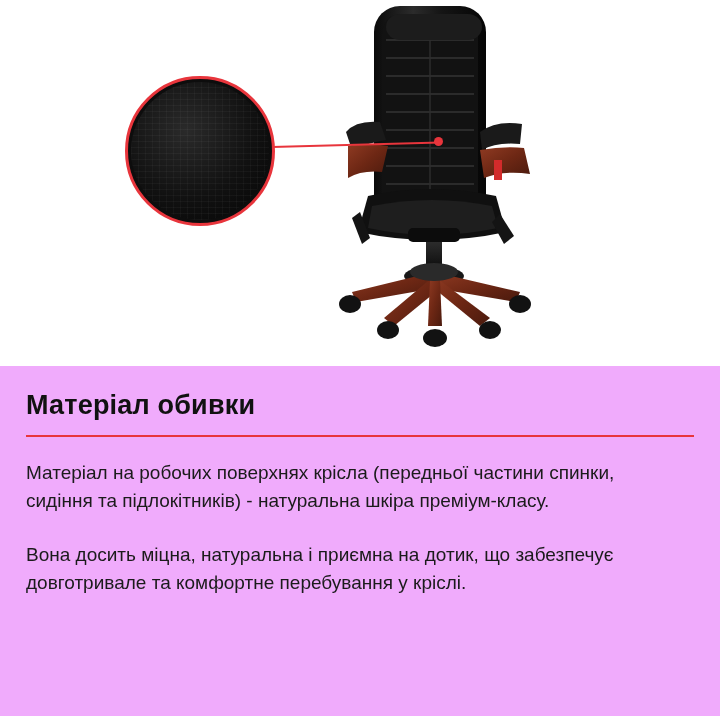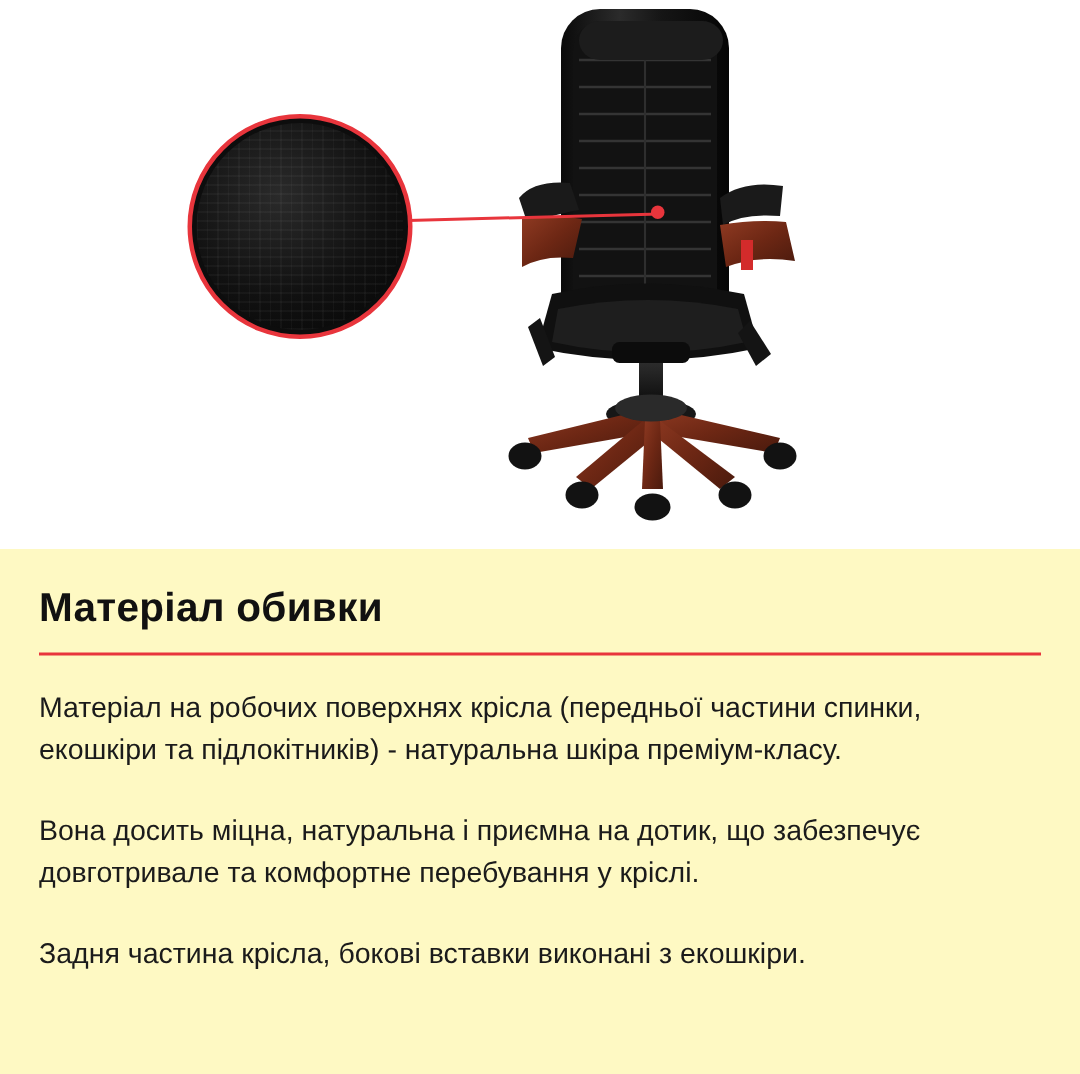--- a/index.html
+++ b/index.html
@@ -11,21 +11,21 @@
     width: 720px;
     height: 716px;
     font-family: "Liberation Sans", sans-serif;
     color: #1a1a1a;
     overflow: hidden;
   }
   .page {
     position: relative;
     width: 720px;
     height: 716px;
-    background: #fef9c3;
+    background: #f0abfc;
   }
 
   
   .hero {
     position: relative;
     width: 720px;
     height: 366px;
     background: #ffffff;
     overflow: hidden;
   }
@@ -193,18 +193,17 @@
     <div class="callout-line"></div>
     <div class="callout-dot"></div>
     <div class="callout-circle">
       <div class="callout-texture"></div>
     </div>
   </div>
 
   <div class="content">
     <h2 class="section-title">Матеріал обивки</h2>
     <div class="rule"></div>
-    <p class="para">Матеріал на робочих поверхнях крісла (передньої частини спинки, екошкіри та підлокітників) - натуральна шкіра преміум-класу.</p>
+    <p class="para">Матеріал на робочих поверхнях крісла (передньої частини спинки, сидіння та підлокітників) - натуральна шкіра преміум-класу.</p>
     <p class="para">Вона досить міцна, натуральна і приємна на дотик, що забезпечує довготривале та комфортне перебування у кріслі.</p>
-    <p class="para">Задня частина крісла, бокові вставки виконані з екошкіри.</p>
   </div>
 
 </div>
 
 </body></html>

